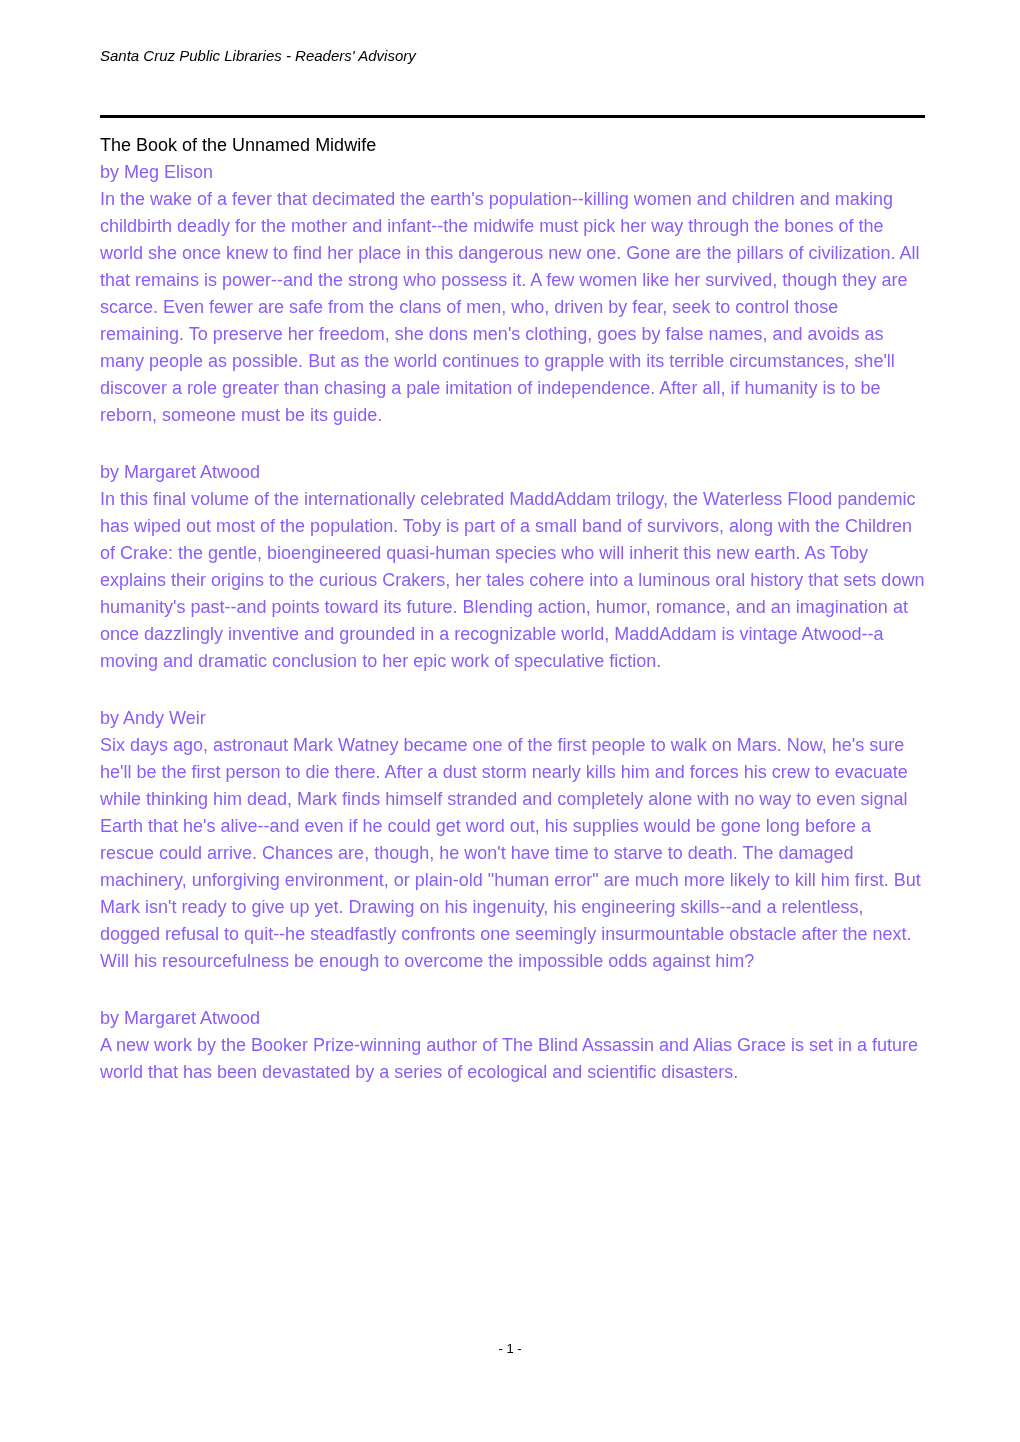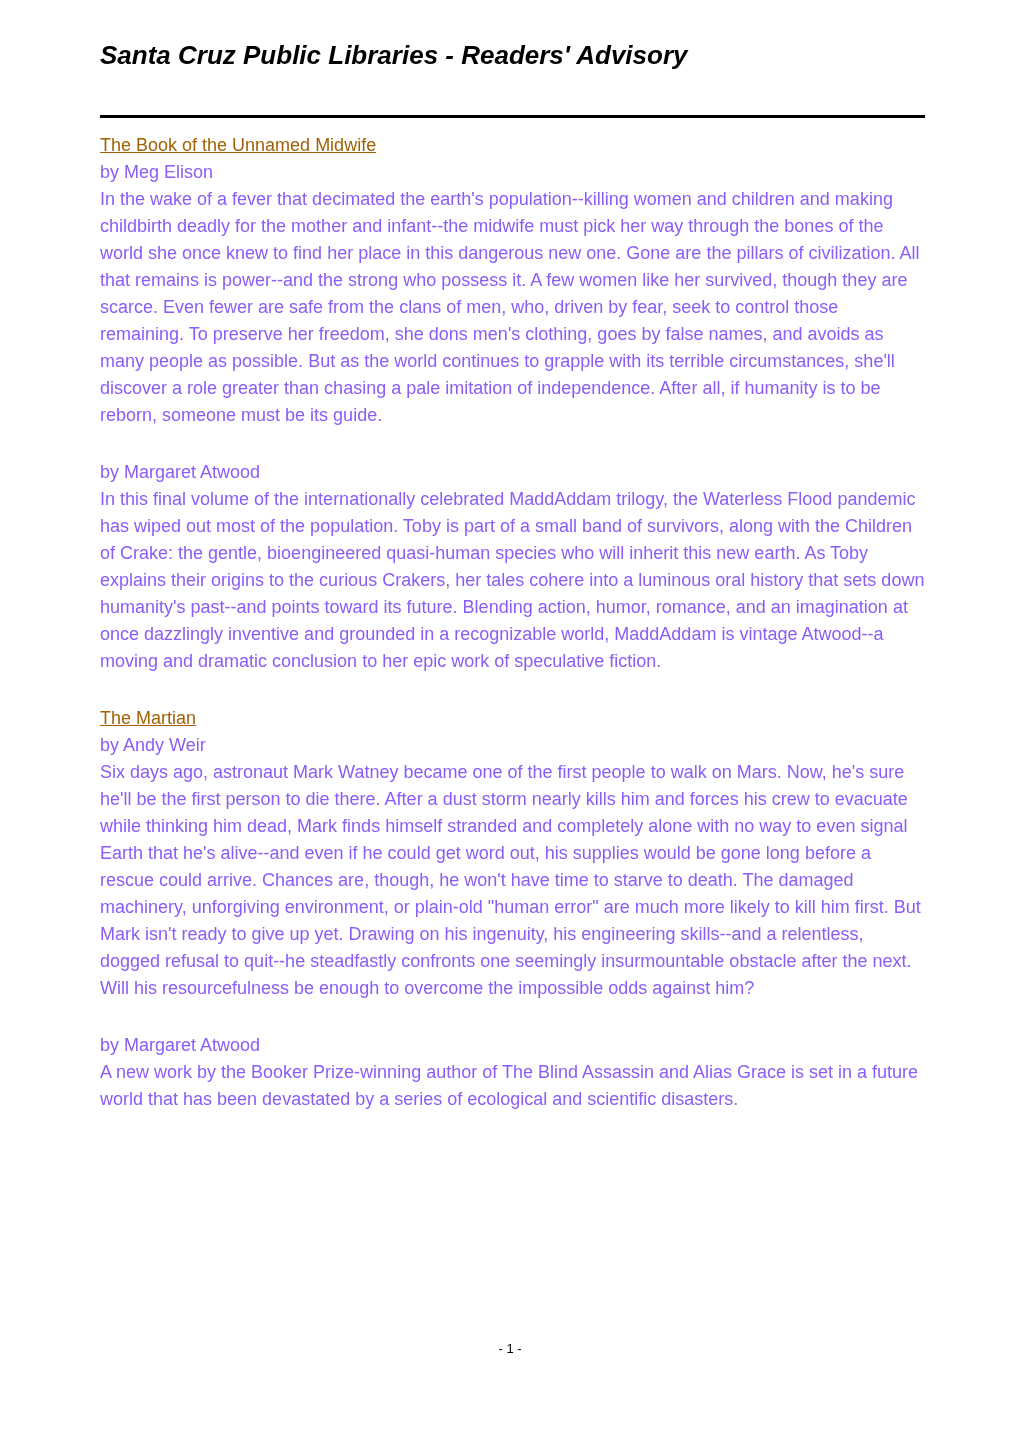--- a/index.html
+++ b/index.html
@@ -16,23 +16,22 @@
   }
   .content {
     position: absolute;
     left: 100px;
     top: 0;
     width: 825px;
   }
   .org-header {
     margin-top: 44px;
     font-style: italic;
-    font-size: 26px;
+    font-size: 15px;
     line-height: 23px;
-    font-weight: bold;
   }
   .page-title {
     margin-top: 8px;
     font-size: 32px;
     font-weight: bold;
     line-height: 38px;
   }
   .divider {
     margin: 48px 0 0 0;
     border: none;
@@ -40,22 +39,21 @@
   }
   .book-list {
     margin-top: 14px;
   }
   .book-entry {
     font-size: 18px;
     line-height: 27px;
     margin-bottom: 30px;
   }
   .book-title-link {
-    color: #a16207;
-    text-decoration: underline;
+    color: #000000;
     cursor: pointer;
   }
   .book-author,
   .book-description {
     color: #8b5cf6;
   }
   .page-footer {
     position: absolute;
     top: 1341px;
     left: 0;
@@ -85,23 +83,20 @@
       <div class="book-author">by Meg Elison</div>
       <div class="book-description">In the wake of a fever that decimated the earth's population--killing women and children and making childbirth deadly for the mother and infant--the midwife must pick her way through the bones of the world she once knew to find her place in this dangerous new one. Gone are the pillars of civilization. All that remains is power--and the strong who possess it. A few women like her survived, though they are scarce. Even fewer are safe from the clans of men, who, driven by fear, seek to control those remaining. To preserve her freedom, she dons men's clothing, goes by false names, and avoids as many people as possible. But as the world continues to grapple with its terrible circumstances, she'll discover a role greater than chasing a pale imitation of independence. After all, if humanity is to be reborn, someone must be its guide.</div>
     </div>
 
     <div class="book-entry">
       <div class="book-author">by Margaret Atwood</div>
       <div class="book-description">In this final volume of the internationally celebrated MaddAddam trilogy, the Waterless Flood pandemic has wiped out most of the population. Toby is part of a small band of survivors, along with the Children of Crake: the gentle, bioengineered quasi-human species who will inherit this new earth. As Toby explains their origins to the curious Crakers, her tales cohere into a luminous oral history that sets down humanity's past--and points toward its future. Blending action, humor, romance, and an imagination at once dazzlingly inventive and grounded in a recognizable world, MaddAddam is vintage Atwood--a moving and dramatic conclusion to her epic work of speculative fiction.</div>
     </div>
 
     <div class="book-entry">
-      <div>
-        <a class="book-title-link">The Martian</a>
-      </div>
       <div class="book-author">by Andy Weir</div>
       <div class="book-description">Six days ago, astronaut Mark Watney became one of the first people to walk on Mars. Now, he's sure he'll be the first person to die there. After a dust storm nearly kills him and forces his crew to evacuate while thinking him dead, Mark finds himself stranded and completely alone with no way to even signal Earth that he's alive--and even if he could get word out, his supplies would be gone long before a rescue could arrive. Chances are, though, he won't have time to starve to death. The damaged machinery, unforgiving environment, or plain-old "human error" are much more likely to kill him first. But Mark isn't ready to give up yet. Drawing on his ingenuity, his engineering skills--and a relentless, dogged refusal to quit--he steadfastly confronts one seemingly insurmountable obstacle after the next. Will his resourcefulness be enough to overcome the impossible odds against him?</div>
     </div>
 
     <div class="book-entry">
       <div class="book-author">by Margaret Atwood</div>
       <div class="book-description">A new work by the Booker Prize-winning author of The Blind Assassin and Alias Grace is set in a future world that has been devastated by a series of ecological and scientific disasters.</div>
     </div>
 
   </div>

